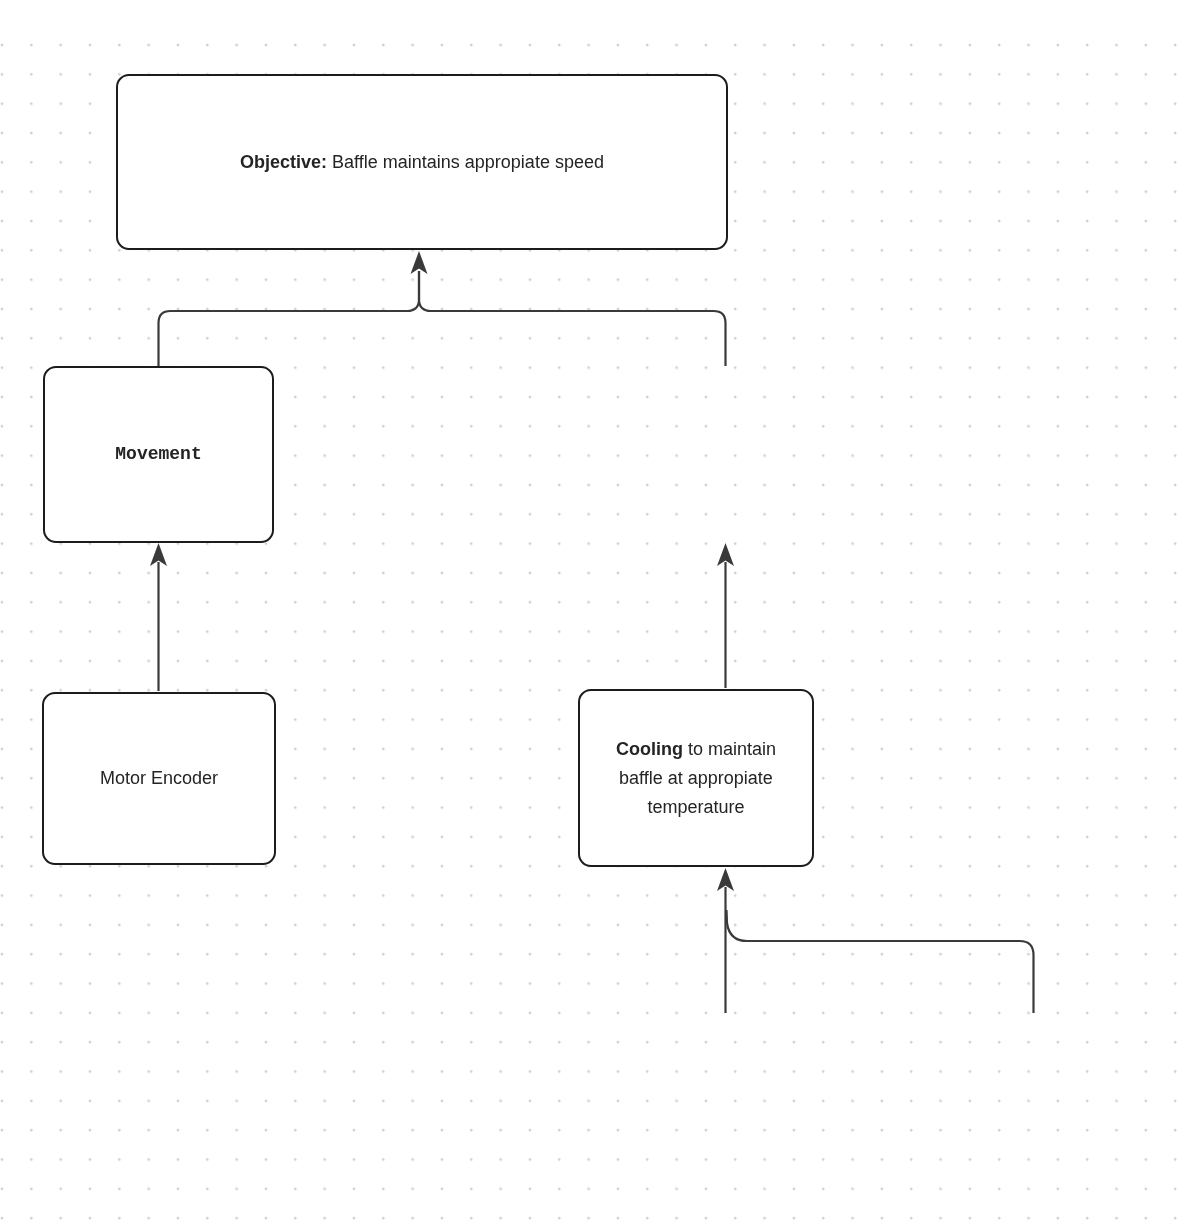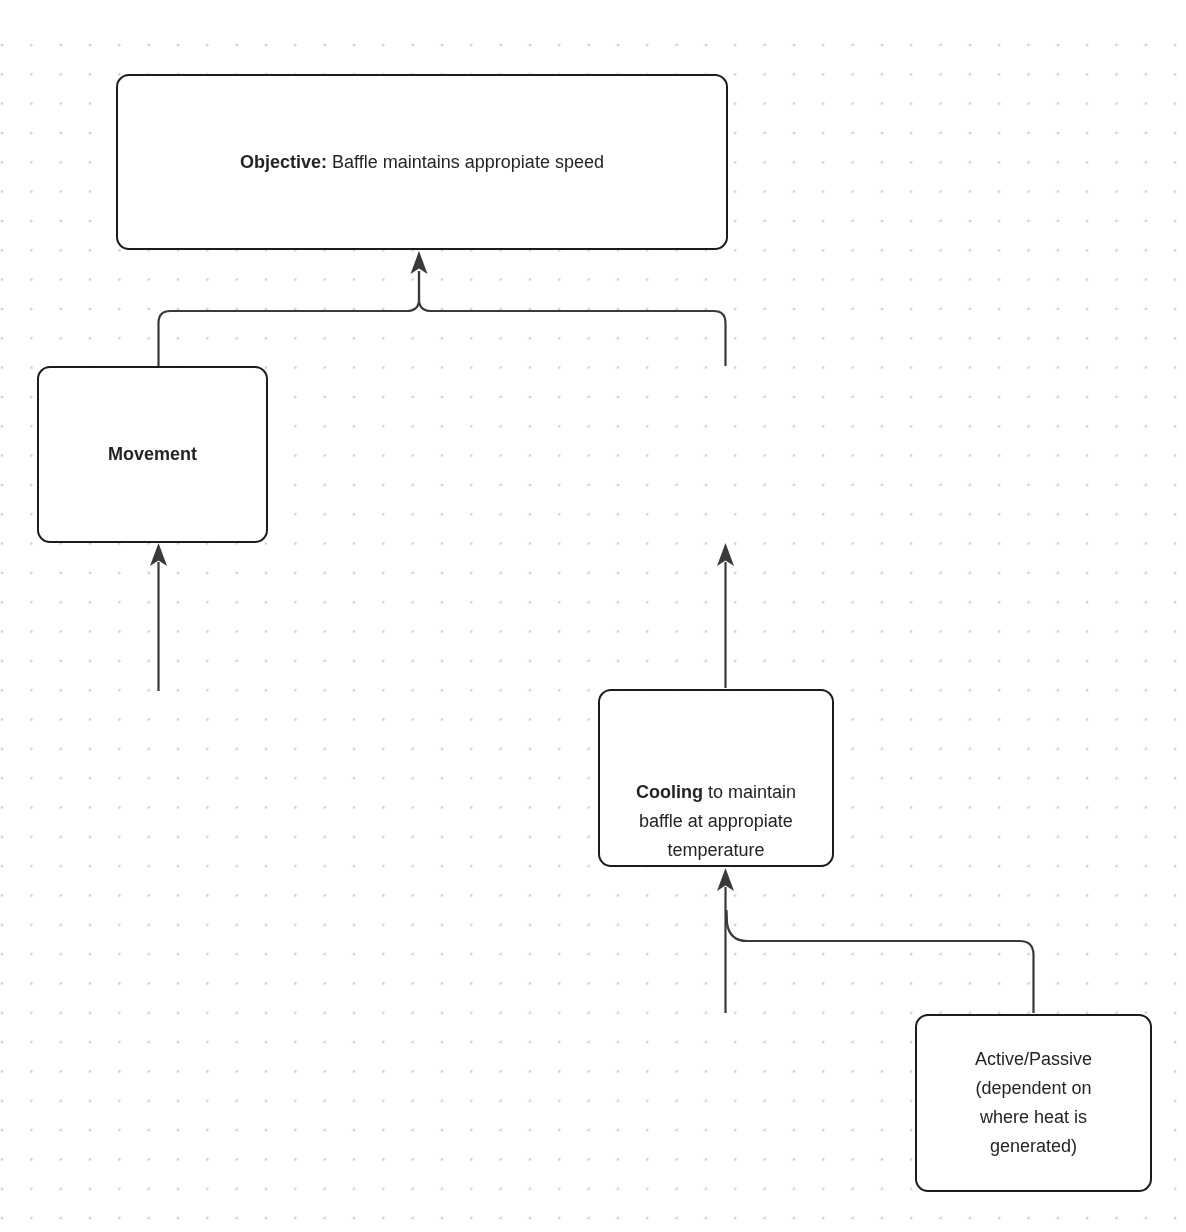--- a/index.html
+++ b/index.html
@@ -45,24 +45,24 @@
     text-align: center;
     font-size: 18px;
     line-height: 29px;
     color: #242424;
     font-weight: 400;
   }
   .node-label .b { font-weight: 700; }
 
   
   #node-objective      { left: 116px; top: 54px;  width: 612px; height: 176px; }
-  #node-movement       { left: 37px;  top: 346px; width: 231px; height: 177px; }
+  #node-movement       { left: 43px;  top: 346px; width: 231px; height: 177px; font-family: Liberation Mono, monospace; }
   #node-thermal        { left: 607px; top: 346px; width: 235px; height: 177px; }
   #node-motor-encoder  { left: 42px;  top: 672px; width: 234px; height: 173px; }
-  #node-cooling        { left: 598px; top: 669px; width: 236px; height: 178px; align-items: flex-end; }
+  #node-cooling        { left: 578px; top: 669px; width: 236px; height: 178px; }
   #node-thermocouple   { left: 606px; top: 994px; width: 237px; height: 176px; }
   #node-active-passive { left: 915px; top: 994px; width: 237px; height: 178px; }
 
   #node-objective      .node-label { max-width: 560px; }
   #node-movement       .node-label { max-width: 200px; }
   #node-thermal        .node-label { max-width: 150px; }
   #node-motor-encoder  .node-label { max-width: 200px; }
   #node-cooling        .node-label { max-width: 162px; }
   #node-thermocouple   .node-label { max-width: 200px; }
   #node-active-passive .node-label { max-width: 145px; }
@@ -93,23 +93,23 @@
 
   <div class="node" id="node-objective">
     <div class="node-label"><span class="b">Objective:</span><span> Baffle maintains appropiate speed</span></div>
   </div>
 
   <div class="node" id="node-movement">
     <div class="node-label"><span class="b">Movement</span><span></span></div>
   </div>
 
 
+  <div class="node" id="node-motor-encoder">
+    <div class="node-label"><span class="b"></span><span>Motor Encoder</span></div>
+  </div>
 
   <div class="node" id="node-cooling">
     <div class="node-label"><span class="b">Cooling</span><span> to maintain baffle at appropiate temperature</span></div>
   </div>
 
 
-  <div class="node" id="node-active-passive">
-    <div class="node-label"><span class="b"></span><span>Active/Passive (dependent on where heat is generated)</span></div>
-  </div>
 
 </div>
 
 </body></html>

